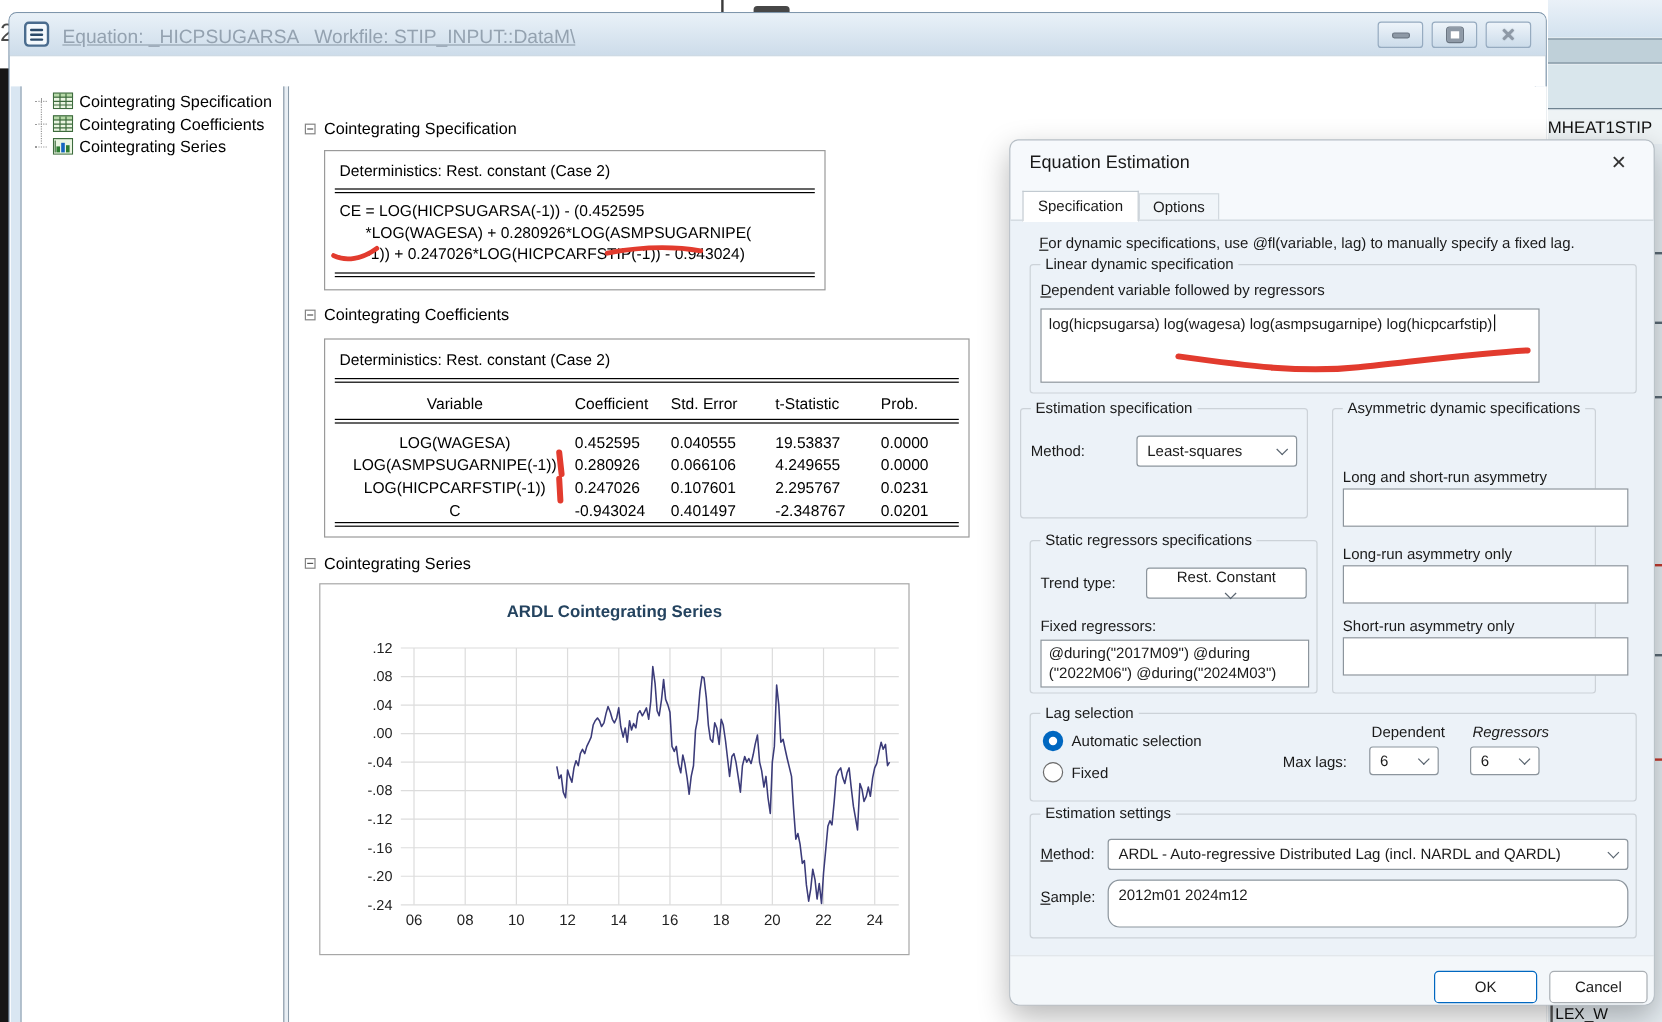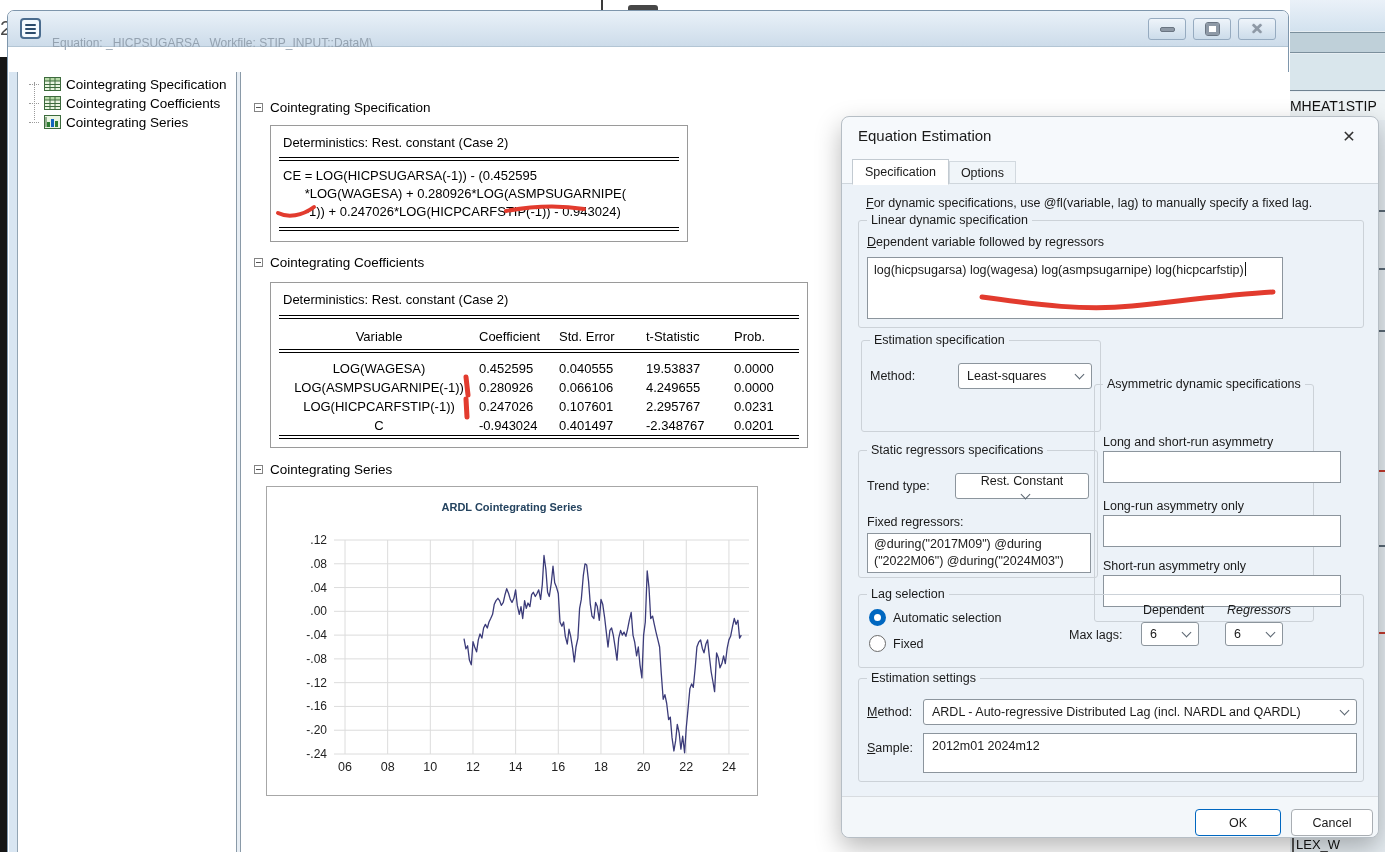--- a/index.html
+++ b/index.html
@@ -25,21 +25,21 @@
   
   #eq-window { position:absolute; left:7px; top:10px; width:1282px; height:850px;
                background:#fff; border:1px solid #7e96ac; border-radius:7px 7px 0 0; z-index:10; }
   .titlebar { position:absolute; left:0; top:0; width:100%; height:36px;
               background:linear-gradient(#e9f1f8,#cddcea); border-bottom:1px solid #b3c5d4;
               border-radius:6px 6px 0 0; }
   .menu-btn { position:absolute; left:12px; top:7px; width:21px; height:21px; background:#f4f9fd;
               border:2px solid #4a6c8e; border-radius:4px; display:flex; flex-direction:column;
               justify-content:center; gap:2px; padding:0 3px; }
   .menu-btn i { display:block; height:2px; background:#2a4a6a; border-radius:1px; }
-  .win-title { position:absolute; left:44px; top:25px; font-size:12px; color:#94a2b0; white-space:pre; }
+  .win-title { position:absolute; left:44px; top:12px; font-size:16px; color:#94a2b0; white-space:pre;text-decoration:underline; }
   .win-btns { position:absolute; right:12px; top:7px; display:flex; gap:7px; }
   .wb { width:38px; height:22px; background:linear-gradient(#eef4fa,#ccdcea); border:1px solid #96abc0;
         border-radius:3px; display:flex; align-items:center; justify-content:center; }
   .wb .min-glyph { width:15px; height:5px; background:#8e99a6; border:1px solid #6a7582; border-radius:2px; }
   .wb .max-glyph { width:13px; height:12px; border:3px solid #8e99a6; outline:1px solid #6a7582; border-radius:2px; background:#fff; }
   .wb .cls-glyph { font-size:15px; font-weight:bold; color:#8e99a6; text-shadow:0 0 1px #6a7582; }
 
   .toolbar { position:absolute; left:0; top:37px; width:100%; height:24px; background:#fdfdfd;
              border-bottom:1px solid #cdd8e1; display:flex; align-items:center; padding-left:5px; }
   .tb-btn { height:21px; padding:0 7px; margin-right:1px; background:#fff; border:1px solid #9eb2c4;
@@ -69,21 +69,21 @@
   .eqline { position:absolute; left:12px; white-space:pre; }
 
   .coef-grid { position:absolute; left:8px; top:40px; width:520px; }
   .coef-row { display:grid; grid-template-columns:200px 80px 87px 88px 65px; height:19px; align-items:center; }
   .coef-row .c0 { text-align:center; }
   .coef-row .cn { text-align:left; padding-right:4px; }
   .coef-head { height:26px; align-items:center; }
 
   
   .chart-box { position:absolute; left:251px; top:475px; width:492px; height:310px; background:#fff; border:1px solid #a7a7a7; }
-  .chart-title { position:absolute; left:0; top:14px; width:100%; text-align:center; font-size:11px; font-weight:600; color:#24435f; }
+  .chart-title { position:absolute; left:0; top:14px; width:100%; text-align:center; font-size:14px; font-weight:600; color:#24435f; }
   #chart-svg { position:absolute; left:0; top:0; }
 
   
   #dialog { position:absolute; left:841px; top:116px; width:538px; height:722px; background:#f6f9fc;
             border:1px solid #b6bec5; border-radius:8px; box-shadow:0 10px 26px rgba(0,0,0,.28);
             z-index:30; font-size:12.5px; color:#1a1a1a; }
   .dlg-title { position:absolute; left:16px; top:10px; font-size:15px; }
   .dlg-close { position:absolute; right:18px; top:8px; font-size:16px; color:#333; width:22px; height:22px;
                display:flex; align-items:center; justify-content:center; }
   .dlg-tabs { position:absolute; left:10px; top:42px; display:flex; align-items:flex-end; }
@@ -347,30 +347,30 @@
       <div class="instruction"><u>F</u>or dynamic specifications, use @fl(variable, lag) to manually specify a fixed lag.</div>
 
       <div class="group" style="left:16px; top:36px; width:506px; height:108px;">
         <div class="group-label">Linear dynamic specification</div>
         <div style="position:absolute; left:8px; top:14px;"><u>D</u>ependent variable followed by regressors</div>
         <div class="textbox" style="left:8px; top:36px; width:416px; height:62px;">
           <span>log(hicpsugarsa) log(wagesa) log(asmpsugarnipe) log(hicpcarfstip)</span><span class="caret"></span>
         </div>
       </div>
 
-      <div class="group" style="left:19px; top:156px; width:240px; height:92px;">
+      <div class="group" style="left:8px; top:156px; width:240px; height:92px;">
         <div class="group-label">Estimation specification</div>
         <div style="position:absolute; left:8px; top:28px;">Method:</div>
         <div class="dd" style="left:96px; top:22px; width:134px;">
           <span class="dd-text">Least-squares</span>
           <span class="chev"></span>
         </div>
       </div>
 
-      <div class="group" style="left:252px; top:156px; width:220px; height:238px;margin-top:44px;">
+      <div class="group" style="left:268px; top:156px; width:220px; height:238px;">
         <div class="group-label">Asymmetric dynamic specifications</div>
         <div style="position:absolute; left:8px; top:50px;">Long and short-run asymmetry</div>
         <div class="textbox" style="left:8px; top:66px; width:238px; height:32px;"></div>
         <div style="position:absolute; left:8px; top:114px;">Long-run asymmetry only</div>
         <div class="textbox" style="left:8px; top:130px; width:238px; height:32px;"></div>
         <div style="position:absolute; left:8px; top:174px;">Short-run asymmetry only</div>
         <div class="textbox" style="left:8px; top:190px; width:238px; height:32px;"></div>
       </div>
 
       <div class="group" style="left:16px; top:266px; width:240px; height:128px;">
@@ -409,21 +409,21 @@
       </div>
 
       <div class="group" style="left:16px; top:494px; width:506px; height:104px;">
         <div class="group-label">Estimation settings</div>
         <div style="position:absolute; left:8px; top:26px;"><u>M</u>ethod:</div>
         <div class="dd" style="left:64px; top:20px; width:434px;">
           <span class="dd-text">ARDL - Auto-regressive Distributed Lag (incl. NARDL and QARDL)</span>
           <span class="chev"></span>
         </div>
         <div style="position:absolute; left:8px; top:62px;"><u>S</u>ample:</div>
-        <textarea class="textbox" style="left: 64px; top: 54px; width: 434px; height: 40px; padding: 4px 8px;" spellcheck="false">2012m01 2024m12</textarea>
+        <textarea class="textbox" style="left: 64px; top: 54px; width: 434px; height: 40px; padding: 4px 8px; border-radius: 10px;" spellcheck="false">2012m01 2024m12</textarea>
       </div>
     </div>
 
     <div class="dlg-footer">
       <div class="btn default" style="left:353px; top:12px; width:86px;">OK</div>
       <div class="btn" style="left:449px; top:12px; width:82px;">Cancel</div>
     </div>
   </div>
 
   <svg id="annotations" width="1385" height="852">

